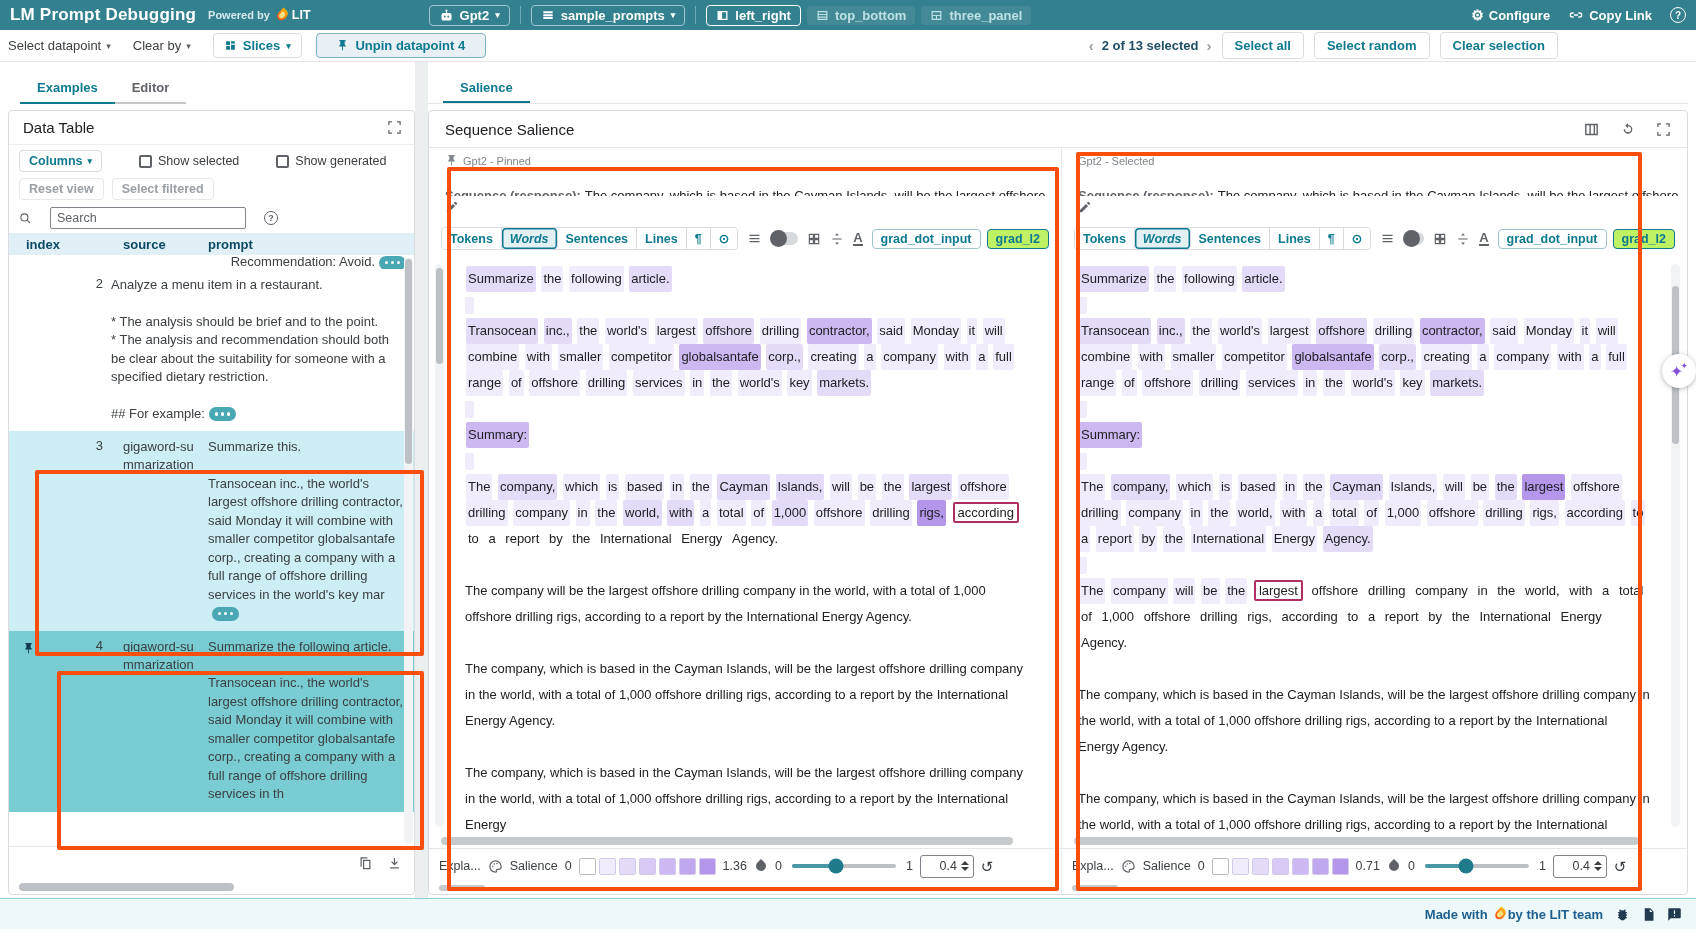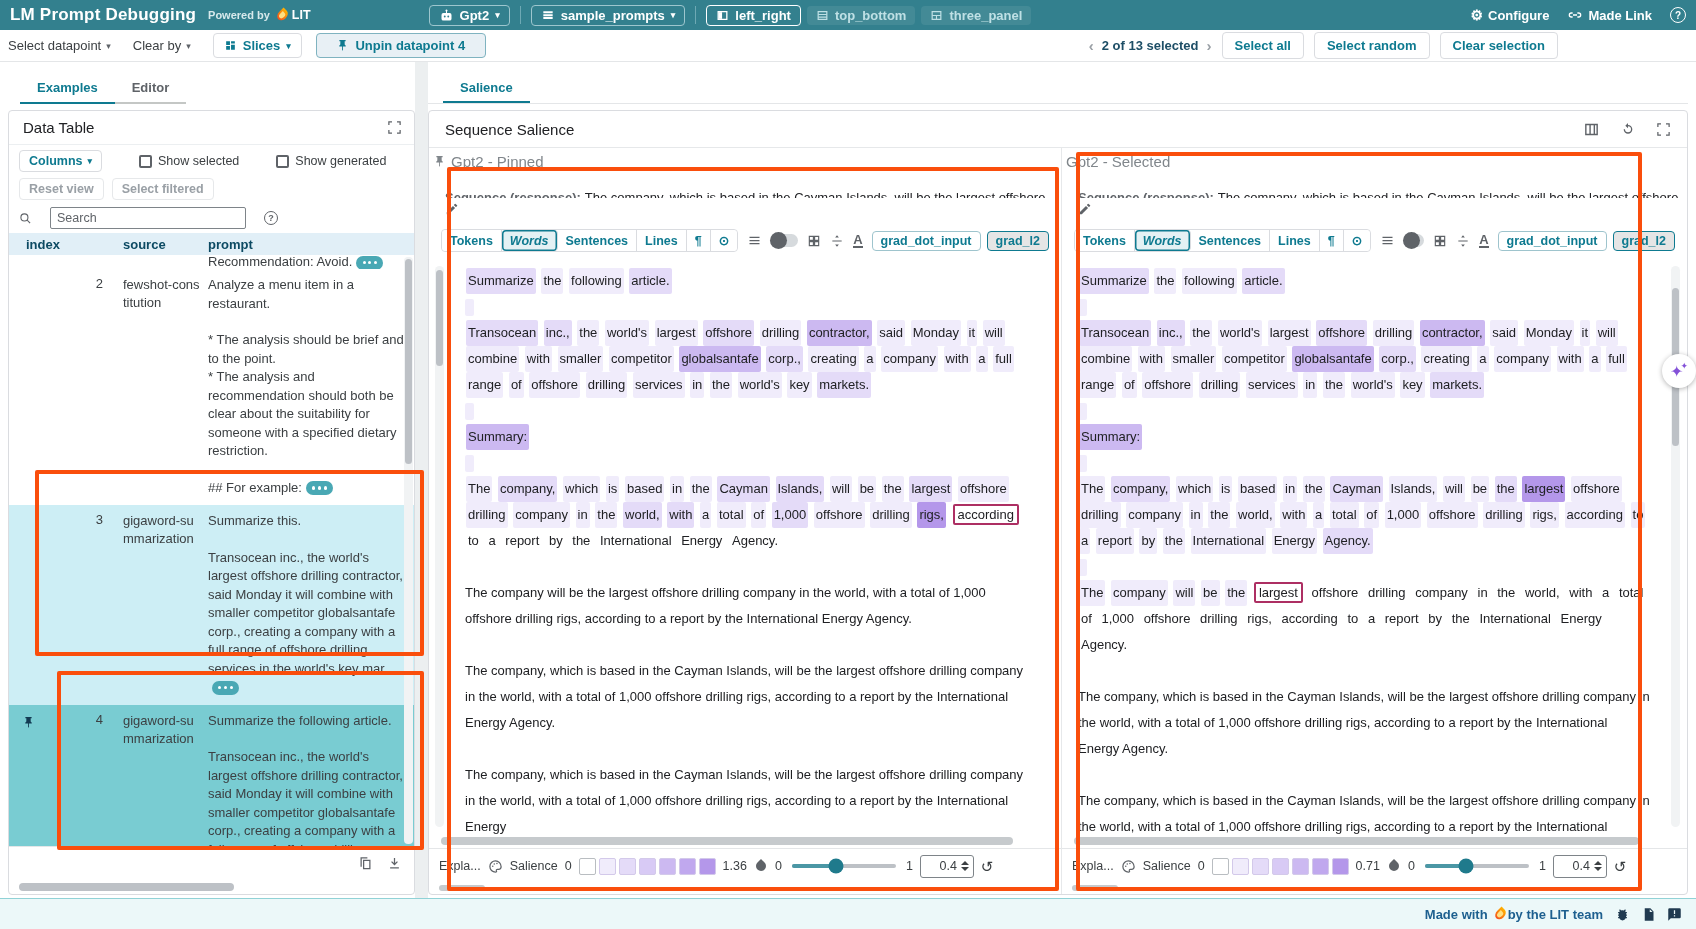--- a/index.html
+++ b/index.html
@@ -56,21 +56,21 @@
   .qmark-g { width:14px; height:14px; border:1.4px solid #5f6368; border-radius:50%; display:inline-flex; align-items:center; justify-content:center; font-size:9px; color:#5f6368; font-weight:700; }
   .dt-table { flex:1; position:relative; overflow:hidden; font-size:13px; color:#3c4043; }
   .thead { display:flex; background:#e1eff7; color:#0c4a63; font-weight:700; height:22px; align-items:center; position:relative; z-index:3; }
   .h-index { flex:0 0 100px; padding-left:17px; }
   .h-source { flex:0 0 97px; padding-left:14px; }
   .h-prompt { flex:1; padding-left:2px; }
   .tbody { position:absolute; top:22px; left:0; right:0; bottom:0; overflow:hidden; }
   .trow { display:flex; position:relative; cursor:pointer; }
   .trow.sel { background:#cdeef5; }
   .trow.pin { background:#79ccd2; }
-  .trow.clipped { height:14px; overflow:hidden; }
+  .trow.clipped { height:14px; overflow:hidden;text-align:right; }
   .trow.clipped .c-prompt { margin-top:-9px; }
   .c-index { flex:0 0 100px; text-align:right; padding:7px 6px 0 0; }
   .c-source { flex:0 0 97px; padding:7px 6px 6px 14px; word-break:break-all; line-height:18px; }
   .c-prompt { flex:1; padding:7px 8px 8px 2px; line-height:18.5px; }
   .pline.empty { height:18px; }
   .ellipsis-chip { display:inline-flex; align-items:center; justify-content:center; gap:2.5px; width:27px; height:14px; border-radius:8px; background:#49a8b4; vertical-align:middle; margin-left:4px; cursor:pointer; }
   .ellipsis-chip i { width:3.2px; height:3.2px; border-radius:50%; background:#fff; }
   .row-pin { position:absolute; left:13px; top:11px; color:#123a52; }
   .dt-vscroll { position:absolute; right:1px; top:24px; bottom:2px; width:9px; background:#f1f3f4; border-radius:4px; z-index:4; }
   .dt-vthumb { position:absolute; top:2px; left:1px; width:7px; height:205px; background:#bdc1c6; border-radius:4px; }
@@ -80,37 +80,37 @@
 
   
   .right-tabs { position:absolute; left:428px; top:74px; width:1260px; height:30px; border-bottom:1px solid #e4e6e8; background:#fff; padding-left:15px; display:flex; }
   .right-card { position:absolute; left:428px; top:110px; width:1260px; height:785px; border:1px solid #dadce0; border-radius:4px; background:#fff; display:flex; flex-direction:column; overflow:hidden; }
   .module-header { flex:0 0 37px; border-bottom:1px solid #e6e8ea; display:flex; align-items:center; justify-content:space-between; padding:0 16px; font-size:15px; font-weight:500; color:#202124; }
   .mh-icons { display:flex; gap:20px; color:#5f6368; }
   .panels { flex:1; display:flex; min-height:0; }
   .panel { display:flex; flex-direction:column; min-width:0; position:relative; }
   .panel.pinned { flex:0 0 632px; }
   .panel.selected { flex:1; border-left:1px solid #e6e8ea; }
-  .panel-label { flex:0 0 20px; padding:5px 0 0 4px; font-size:15px; color:#80868b; display:flex; gap:5px; align-items:center; }
+  .panel-label { flex:0 0 20px; padding:5px 0 0 16px; font-size:11px; color:#80868b; display:flex; gap:5px; align-items:center; }
   .seq-row { flex:0 0 28px; padding:20px 16px 0; font-size:13px; white-space:nowrap; overflow:hidden; color:#202124; }
   .seq-prefix { color:#5f6368; font-weight:600; margin-right:4px; }
   .pencil-row { flex:0 0 26px; padding:4px 16px 0; color:#5f6368; }
   .tool-row { flex:0 0 34px; display:flex; align-items:center; gap:9px; padding:3px 8px 4px 12px; overflow:hidden; }
   .seg { display:flex; border:1px solid #dadce0; border-radius:4px; }
   .seg button { border:none; background:#fff; color:#0e7a90; font-size:12.5px; font-weight:600; padding:3px 8px; border-right:1px solid #dadce0; font-family:inherit; cursor:pointer; white-space:nowrap; }
   .seg button:last-child { border-right:none; border-radius:0 4px 4px 0; }
   .seg button:first-child { border-radius:4px 0 0 4px; }
   .seg button.active { background:#e4f1f4; box-shadow:inset 0 0 0 1.5px #0e7a90; border-radius:4px;font-style:italic; }
   .tool-ic { color:#5f6368; display:inline-flex; cursor:pointer; }
   .switch { width:28px; height:13px; border-radius:7px; background:#d6dadd; position:relative; display:inline-block; cursor:pointer; }
   .switch i { position:absolute; left:-1px; top:-2.5px; width:17px; height:17px; border-radius:50%; background:#5f6368; }
   .a-icon { font-size:13px; font-weight:700; color:#5f6368; border-bottom:2.5px solid #5f6368; line-height:13px; cursor:pointer; }
   .chips { display:flex; gap:6px; margin-left:auto; padding-right:4px; }
   .chip { border:1px solid #9ec4cd; color:#0e7a90; border-radius:4px; padding:2px 8px; font-size:12.5px; font-weight:600; background:#fff; white-space:nowrap; cursor:pointer; }
-  .chip.active { background:#e5e5e5; border-color:#0e7a90; }
+  .chip.active { background:#bef264; border-color:#0e7a90; }
   .text-area { flex:1; position:relative; overflow:hidden; padding:10px 30px 0 36px; font-size:13px; line-height:26px; color:#202124; }
   .panel.selected .text-area { padding:10px 36px 0 16px; }
   .tok { display:inline-block; padding:0 2px; margin:0 1px; border-radius:2px; cursor:pointer; }
   .tok.boxed { border:2px solid #ad2f63; background:#fff; padding:0 3px; margin:0 2px; line-height:17px; }
   .gapline { height:26px; }
   .gaptok { display:inline-block; width:9px; height:17px; border-radius:2px; vertical-align:middle; }
   .pplain { line-height:26px; }
   .vscroll { position:absolute; top:8px; bottom:8px; width:9px; background:#f1f3f4; border-radius:5px; }
   .panel.pinned .vscroll { left:6px; }
   .panel.selected .vscroll { right:7px; }
@@ -211,21 +211,21 @@
       <div class="tb-action">
         <span style="font-size:14px">⚙</span>
         <span>Configure</span>
       </div>
       <div class="tb-action">
         <span class="icon">
             <svg width="16" height="16" viewBox="0 0 24 24">
               <path fill="none" stroke="currentColor" stroke-width="2" d="M9 12h6M8.5 9H6.5a3 3 0 0 0 0 6h2M15.5 9h2a3 3 0 0 1 0 6h-2"></path>
             </svg>
           </span>
-        <span>Made Link</span>
+        <span>Copy Link</span>
       </div>
       <span class="qmark">?</span>
     </div>
   </header>
 
   <div class="toolbar2">
     <div class="t2-item">
       <span>Select datapoint</span>
       <span class="caret">▾</span>
     </div>
@@ -319,21 +319,20 @@
             <div class="c-prompt">
               <div class="pline">Recommendation: Avoid.<span class="ellipsis-chip">
                   <i></i>
                   <i></i>
                   <i></i>
                 </span></div>
             </div>
           </div>
           <div class="trow">
             <div class="c-index">2</div>
-            <div class="c-source">fewshot-constitution</div>
             <div class="c-prompt">
               <div class="pline">Analyze a menu item in a restaurant.</div>
               <div class="pline empty"></div>
               <div class="pline">* The analysis should be brief and to the point.</div>
               <div class="pline">* The analysis and recommendation should both be clear about the suitability for someone with a specified dietary restriction.</div>
               <div class="pline empty"></div>
               <div class="pline">## For example:<span class="ellipsis-chip">
                   <i></i>
                   <i></i>
                   <i></i>

